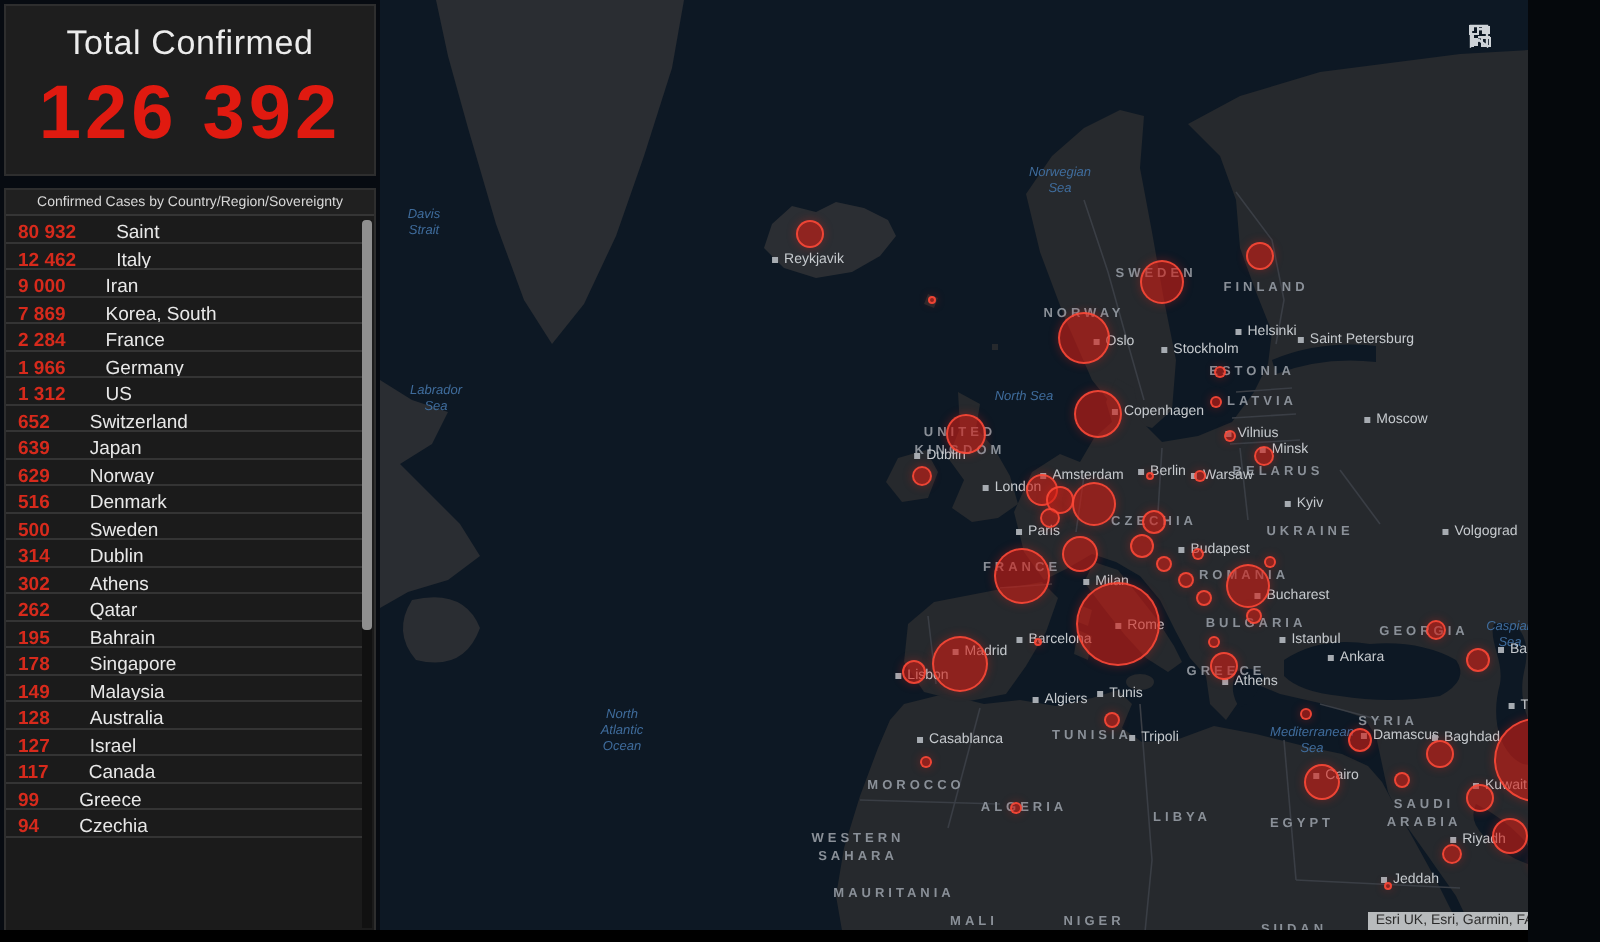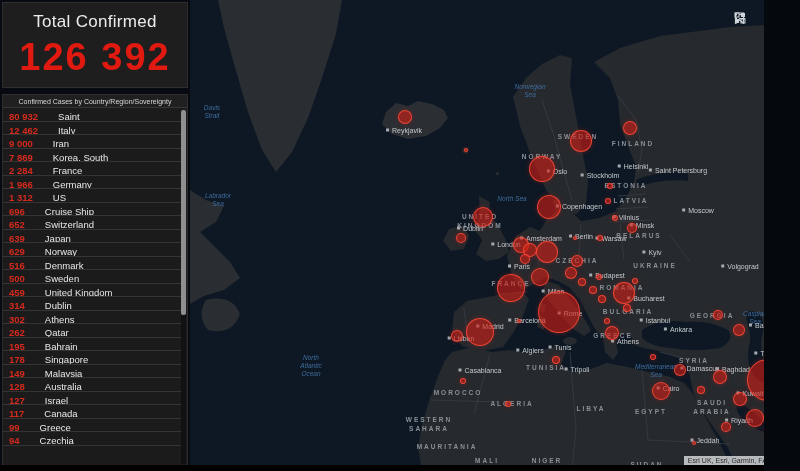--- a/index.html
+++ b/index.html
@@ -52,27 +52,25 @@
     <div class="list-panel">
       <div class="list-header">Confirmed Cases by Country/Region/Sovereignty</div>
       <div class="rows">
           <div class="row"><span class="val">80 932</span><span class="nm">Saint</span></div>
           <div class="row"><span class="val">12 462</span><span class="nm">Italy</span></div>
           <div class="row"><span class="val">9 000</span><span class="nm">Iran</span></div>
           <div class="row"><span class="val">7 869</span><span class="nm">Korea, South</span></div>
           <div class="row"><span class="val">2 284</span><span class="nm">France</span></div>
           <div class="row"><span class="val">1 966</span><span class="nm">Germany</span></div>
           <div class="row"><span class="val">1 312</span><span class="nm">US</span></div>
-          <div class="row"><span class="val">696</span><span class="nm">Cruise Ship</span></div>
           <div class="row"><span class="val">652</span><span class="nm">Switzerland</span></div>
           <div class="row"><span class="val">639</span><span class="nm">Japan</span></div>
           <div class="row"><span class="val">629</span><span class="nm">Norway</span></div>
           <div class="row"><span class="val">516</span><span class="nm">Denmark</span></div>
           <div class="row"><span class="val">500</span><span class="nm">Sweden</span></div>
-          <div class="row"><span class="val">459</span><span class="nm">United Kingdom</span></div>
           <div class="row"><span class="val">314</span><span class="nm">Dublin</span></div>
           <div class="row"><span class="val">302</span><span class="nm">Athens</span></div>
           <div class="row"><span class="val">262</span><span class="nm">Qatar</span></div>
           <div class="row"><span class="val">195</span><span class="nm">Bahrain</span></div>
           <div class="row"><span class="val">178</span><span class="nm">Singapore</span></div>
           <div class="row"><span class="val">149</span><span class="nm">Malaysia</span></div>
           <div class="row"><span class="val">128</span><span class="nm">Australia</span></div>
           <div class="row"><span class="val">127</span><span class="nm">Israel</span></div>
           <div class="row"><span class="val">117</span><span class="nm">Canada</span></div>
           <div class="row"><span class="val">99</span><span class="nm">Greece</span></div>

